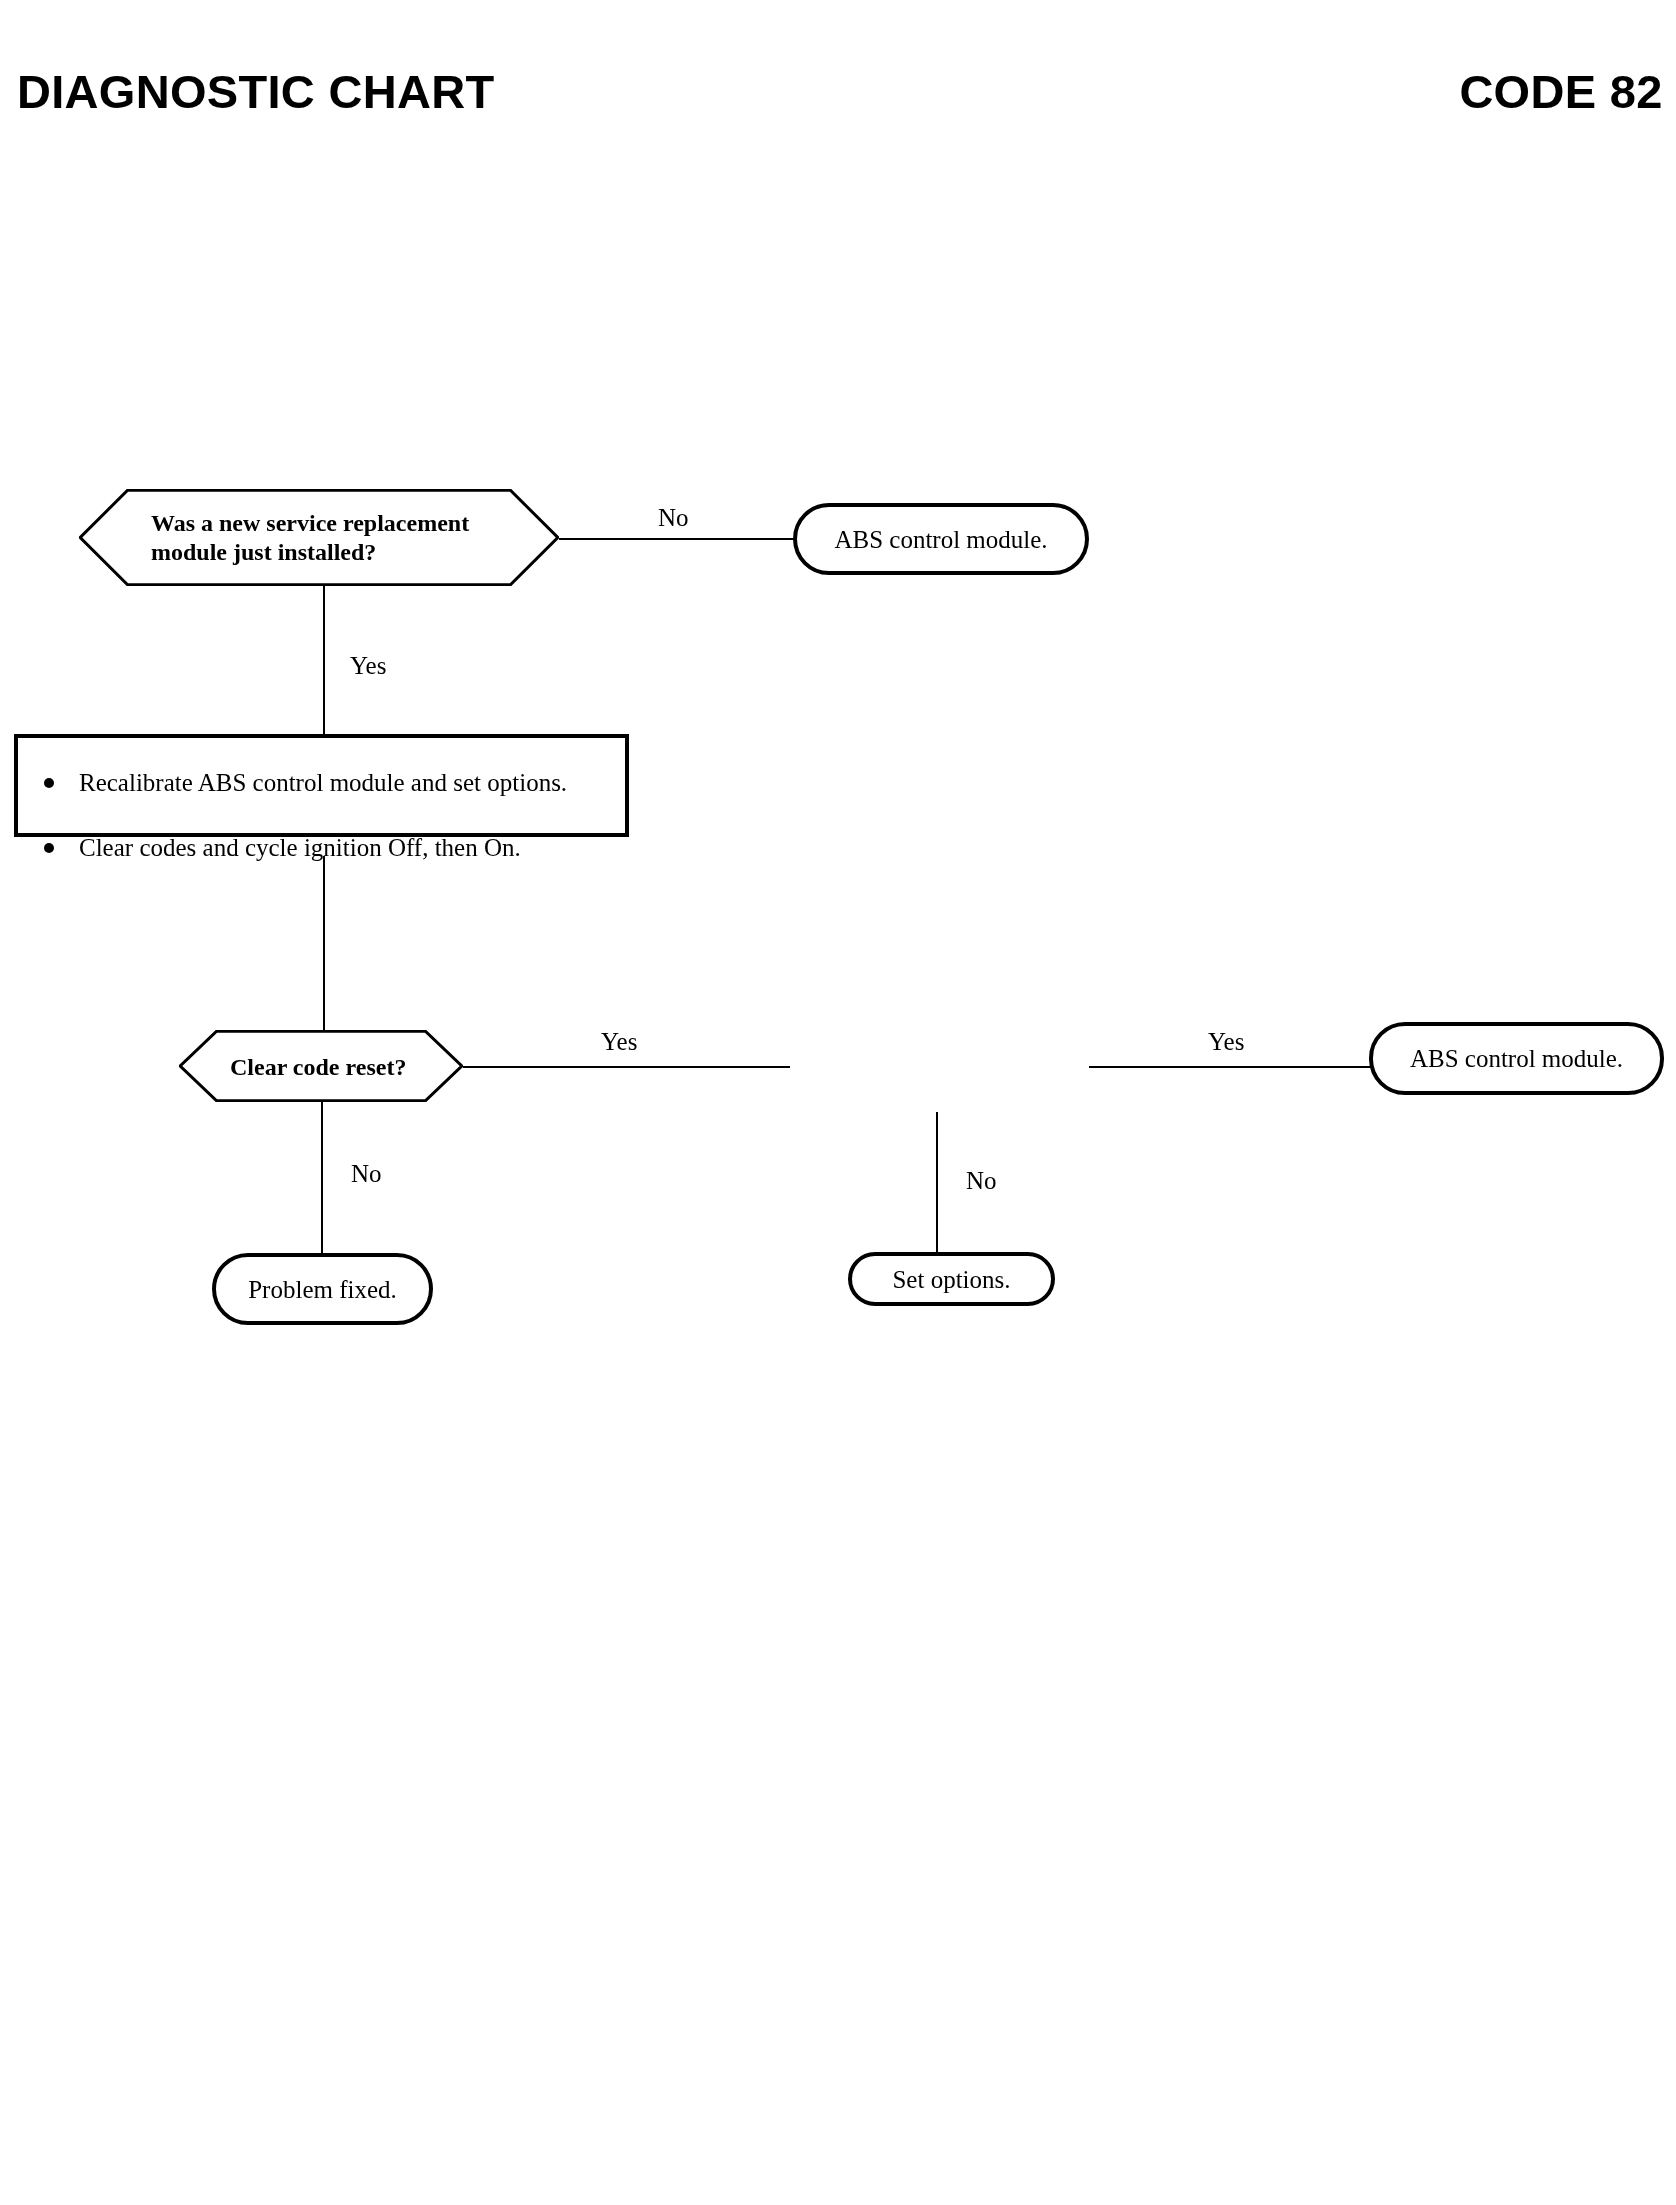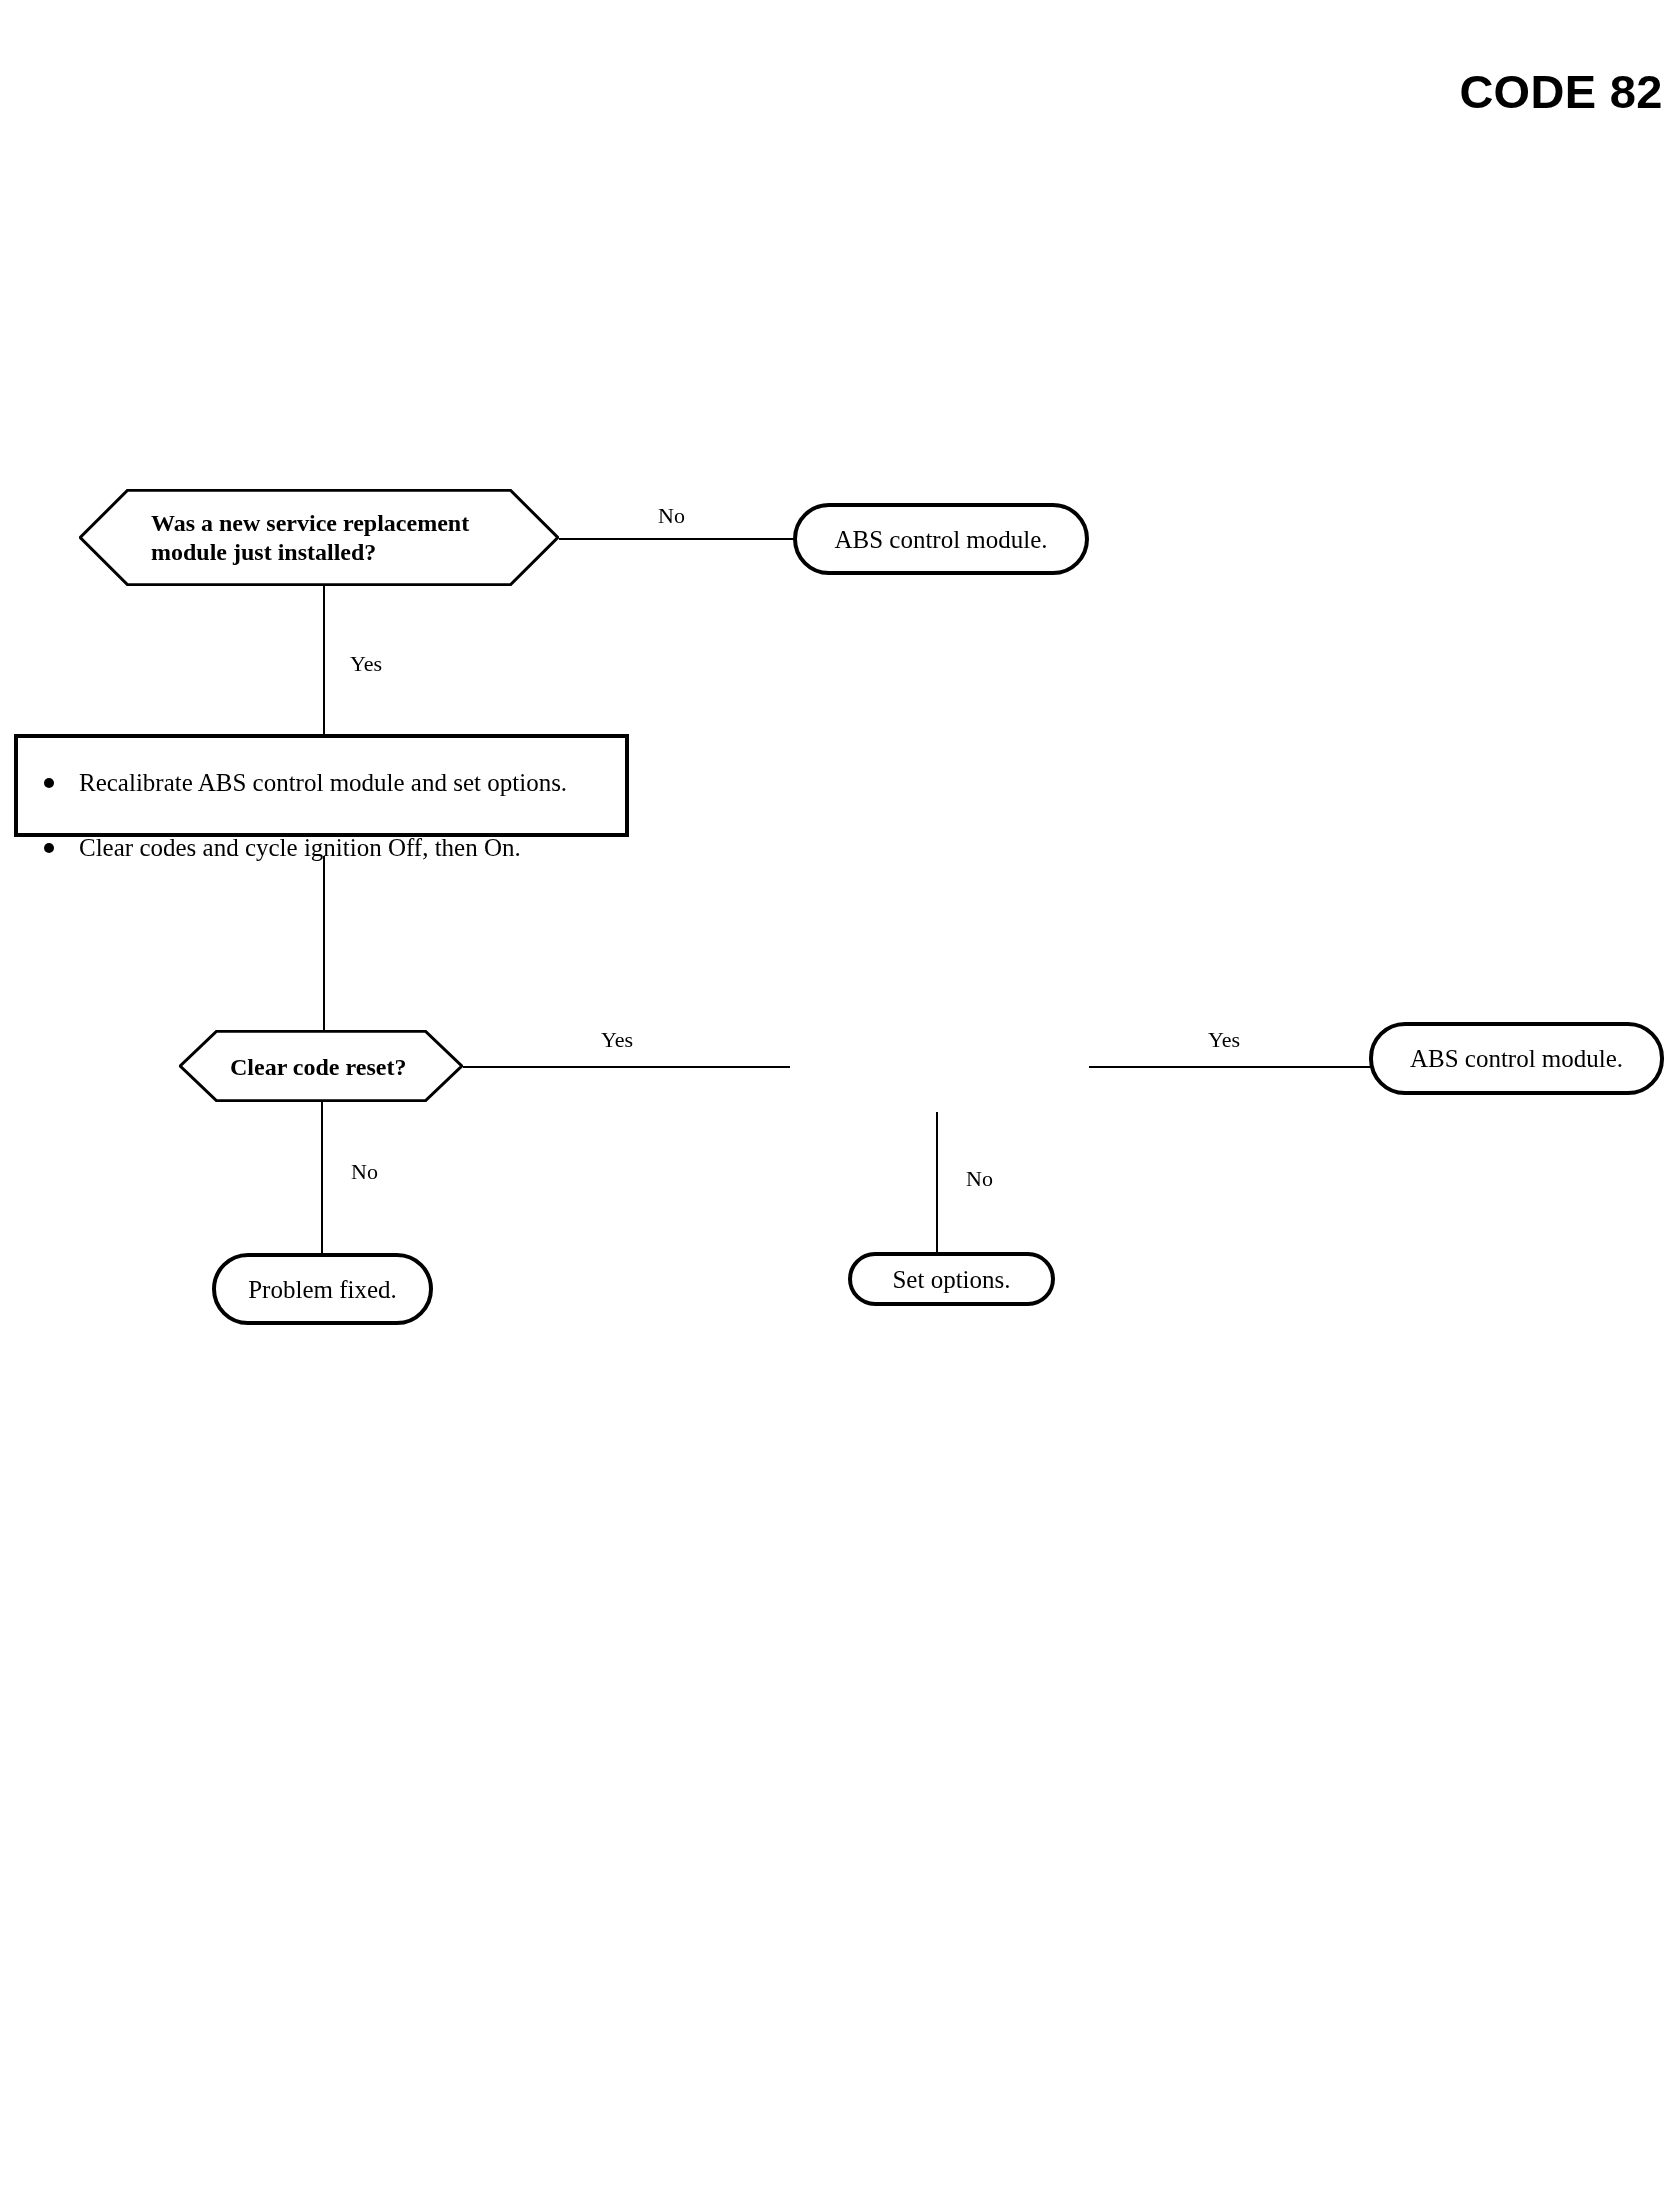--- a/index.html
+++ b/index.html
@@ -107,30 +107,31 @@
     top: 8px;
     width: 10.3px;
     height: 10.3px;
     border-radius: 50%;
     background: #000000;
   }
 
   
   .edge-label {
     position: absolute;
-    font-size: 22px;
+    font-size: 25px;
     line-height: 1;
     white-space: nowrap;
   }
 </style>
 </head>
 <body>
 
 <div id="page">
 
+  <div class="hdr" id="hdr-title">DIAGNOSTIC CHART</div>
   <div class="hdr" id="hdr-code">CODE 82</div>
 
   <div class="hex" id="hex-q1" style="left:79px; top:489px; width:480px; height:97px;">
     <svg viewBox="0 0 790 160" preserveAspectRatio="none">
       <polygon points="80,2 710,2 788,80 710,158 80,158 2,80" fill="#ffffff" stroke="#000000" stroke-width="3" vector-effect="non-scaling-stroke"></polygon>
     </svg>
     <div class="hex-text" style="left:72px; top:19.5px; width:389px;">Was a new service replacement
 module just installed?</div>
   </div>
 

